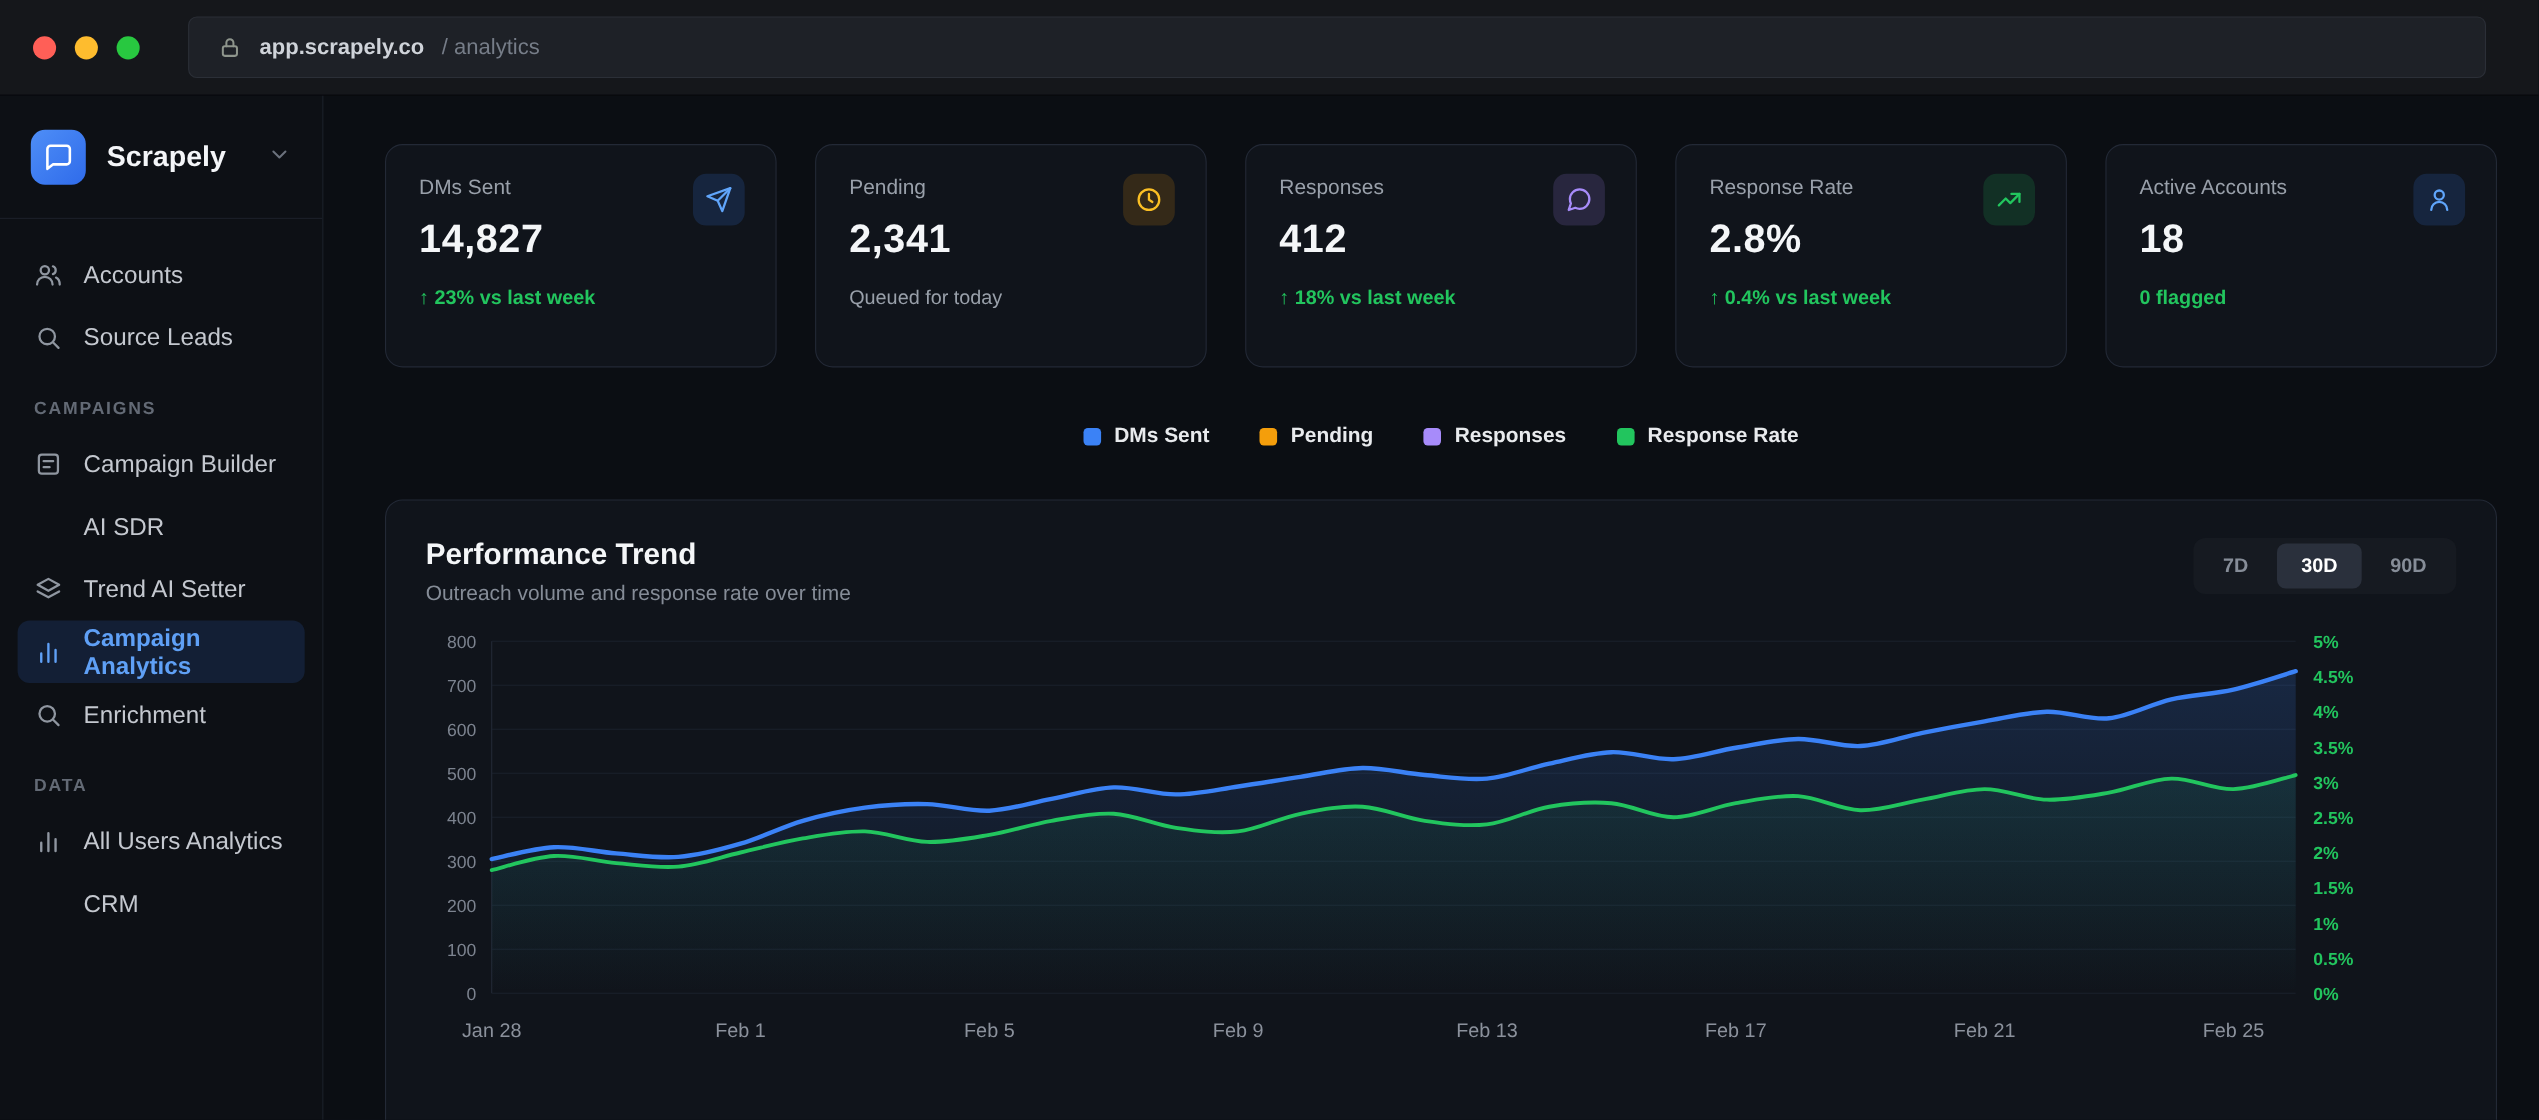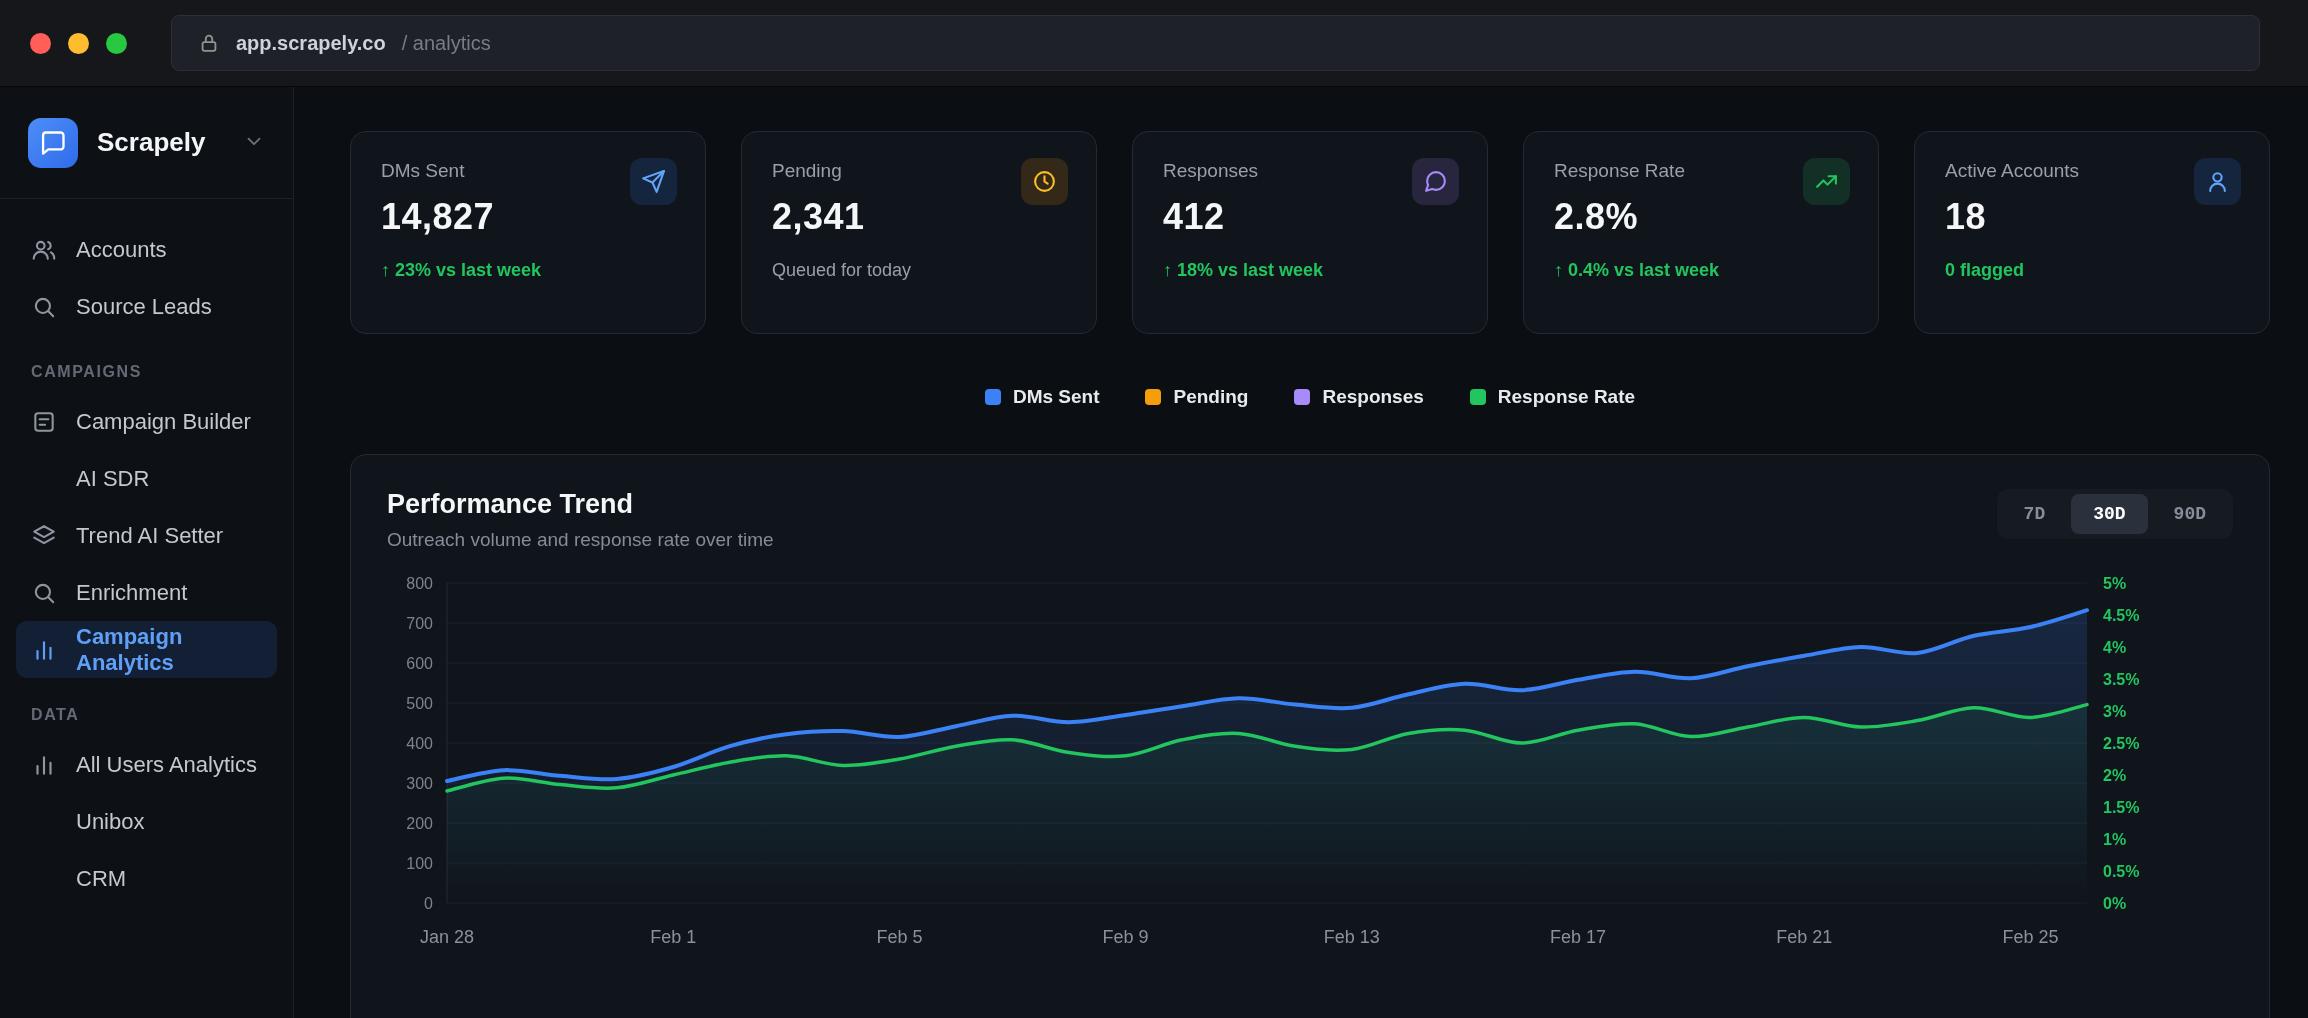--- a/index.html
+++ b/index.html
@@ -55,21 +55,21 @@
 
   .legend { margin-top:52px; display:flex; justify-content:center; gap:46px; }
   .legend-item { display:flex; align-items:center; gap:12px; font-size:19px; font-weight:600; color:#e8eaed; cursor:pointer; }
   .swatch { width:16px; height:16px; border-radius:4px; }
 
   .chart-card { margin-top:46px; height:640px; background:#10141b; border:1px solid #232936; border-radius:16px; padding:34px 36px 0 36px; }
   .chart-head { display:flex; justify-content:space-between; align-items:flex-start; }
   .chart-title { font-size:27px; font-weight:700; color:#f4f6f8; }
   .chart-sub { font-size:19px; color:#858c97; margin-top:9px; }
   .range-group { display:flex; background:#161a21; border-radius:11px; padding:5px; gap:4px; }
-  .range-btn { border:none; background:transparent; color:#868d98; font-size:18px; font-weight:600; padding:10px 22px; border-radius:8px; cursor:pointer; font-family:Liberation Mono, monospace; }
+  .range-btn { border:none; background:transparent; color:#868d98; font-size:18px; font-weight:600; padding:10px 22px; border-radius:8px; cursor:pointer; font-family:Liberation Sans, sans-serif; }
   .range-btn.active { background:#2a303c; color:#ffffff; }
   #chart { margin-top:22px; display:block; }
 </style>
 </head>
 <body>
 
 <div class="topbar">
   <div class="traffic">
     <span class="dot red"></span>
     <span class="dot yellow"></span>
@@ -140,50 +140,47 @@
       </div>
       <div class="nav-item">
         <span class="nico">
             <svg viewBox="0 0 24 24" fill="none" stroke-width="1.9" stroke-linecap="round" stroke-linejoin="round">
               <path d="m12 3 9 5-9 5-9-5 9-5Z"></path>
               <path d="m3 13.5 9 5 9-5"></path>
             </svg>
           </span>
         <span>Trend AI Setter</span>
       </div>
+      <div class="nav-item active">
+        <span class="nico">
+            <svg viewBox="0 0 24 24" fill="none" stroke-width="2" stroke-linecap="round">
+              <path d="M6 20v-7M12 20V5M18 20v-10"></path>
+            </svg>
+          </span>
+        <span>Campaign Analytics</span>
+      </div>
       <div class="nav-item">
         <span class="nico">
             <svg viewBox="0 0 24 24" fill="none" stroke-width="1.9" stroke-linecap="round">
               <circle cx="11" cy="11" r="6.5"></circle>
               <path d="m16 16 4.5 4.5"></path>
             </svg>
           </span>
         <span>Enrichment</span>
       </div>
-      <div class="nav-item active">
+
+      <div class="nav-section">DATA</div>
+
+      <div class="nav-item">
         <span class="nico">
             <svg viewBox="0 0 24 24" fill="none" stroke-width="2" stroke-linecap="round">
               <path d="M6 20v-7M12 20V5M18 20v-10"></path>
             </svg>
           </span>
-        <span>Campaign Analytics</span>
-      </div>
-
-      <div class="nav-section">DATA</div>
-
-      <div class="nav-item">
-        <span class="nico">
-            <svg viewBox="0 0 24 24" fill="none" stroke-width="2" stroke-linecap="round">
-              <path d="M6 20v-7M12 20V5M18 20v-10"></path>
-            </svg>
-          </span>
         <span>All Users Analytics</span>
-      </div>
-      <div class="nav-item indent">
-        <span>Unibox</span>
       </div>
       <div class="nav-item indent">
         <span>CRM</span>
       </div>
     </div>
   </div>
 
   <div class="main">
 
     <div class="cards">

